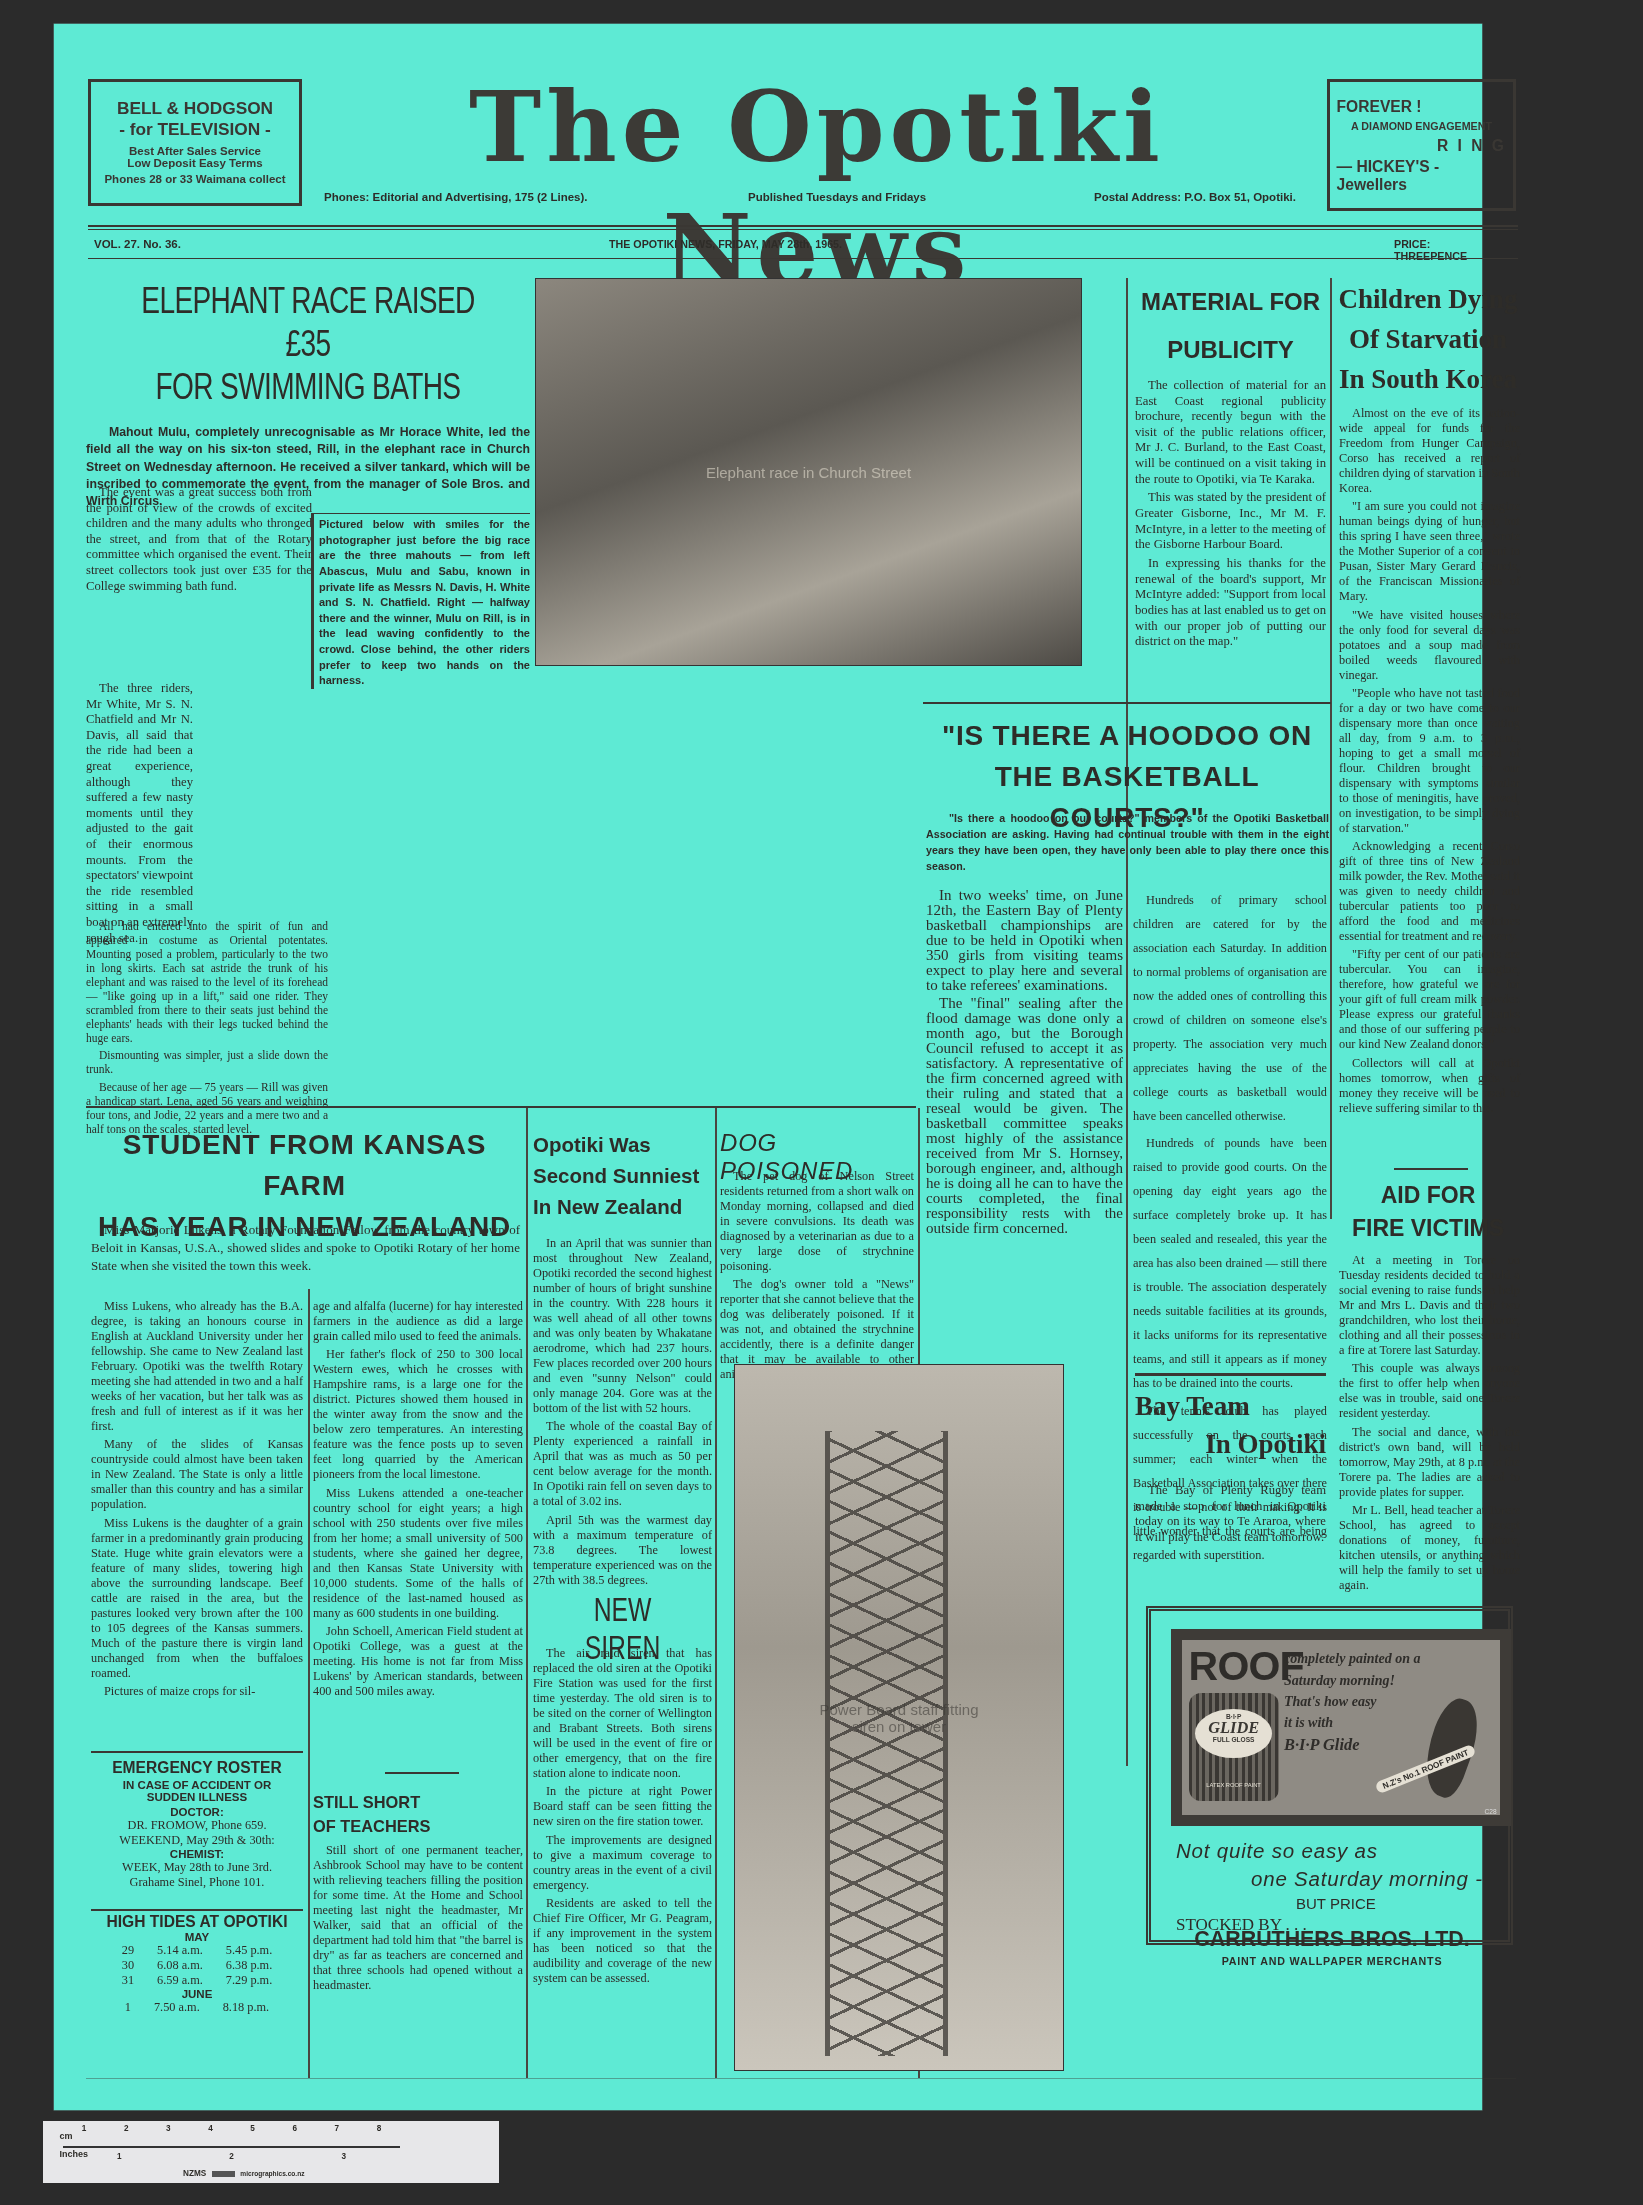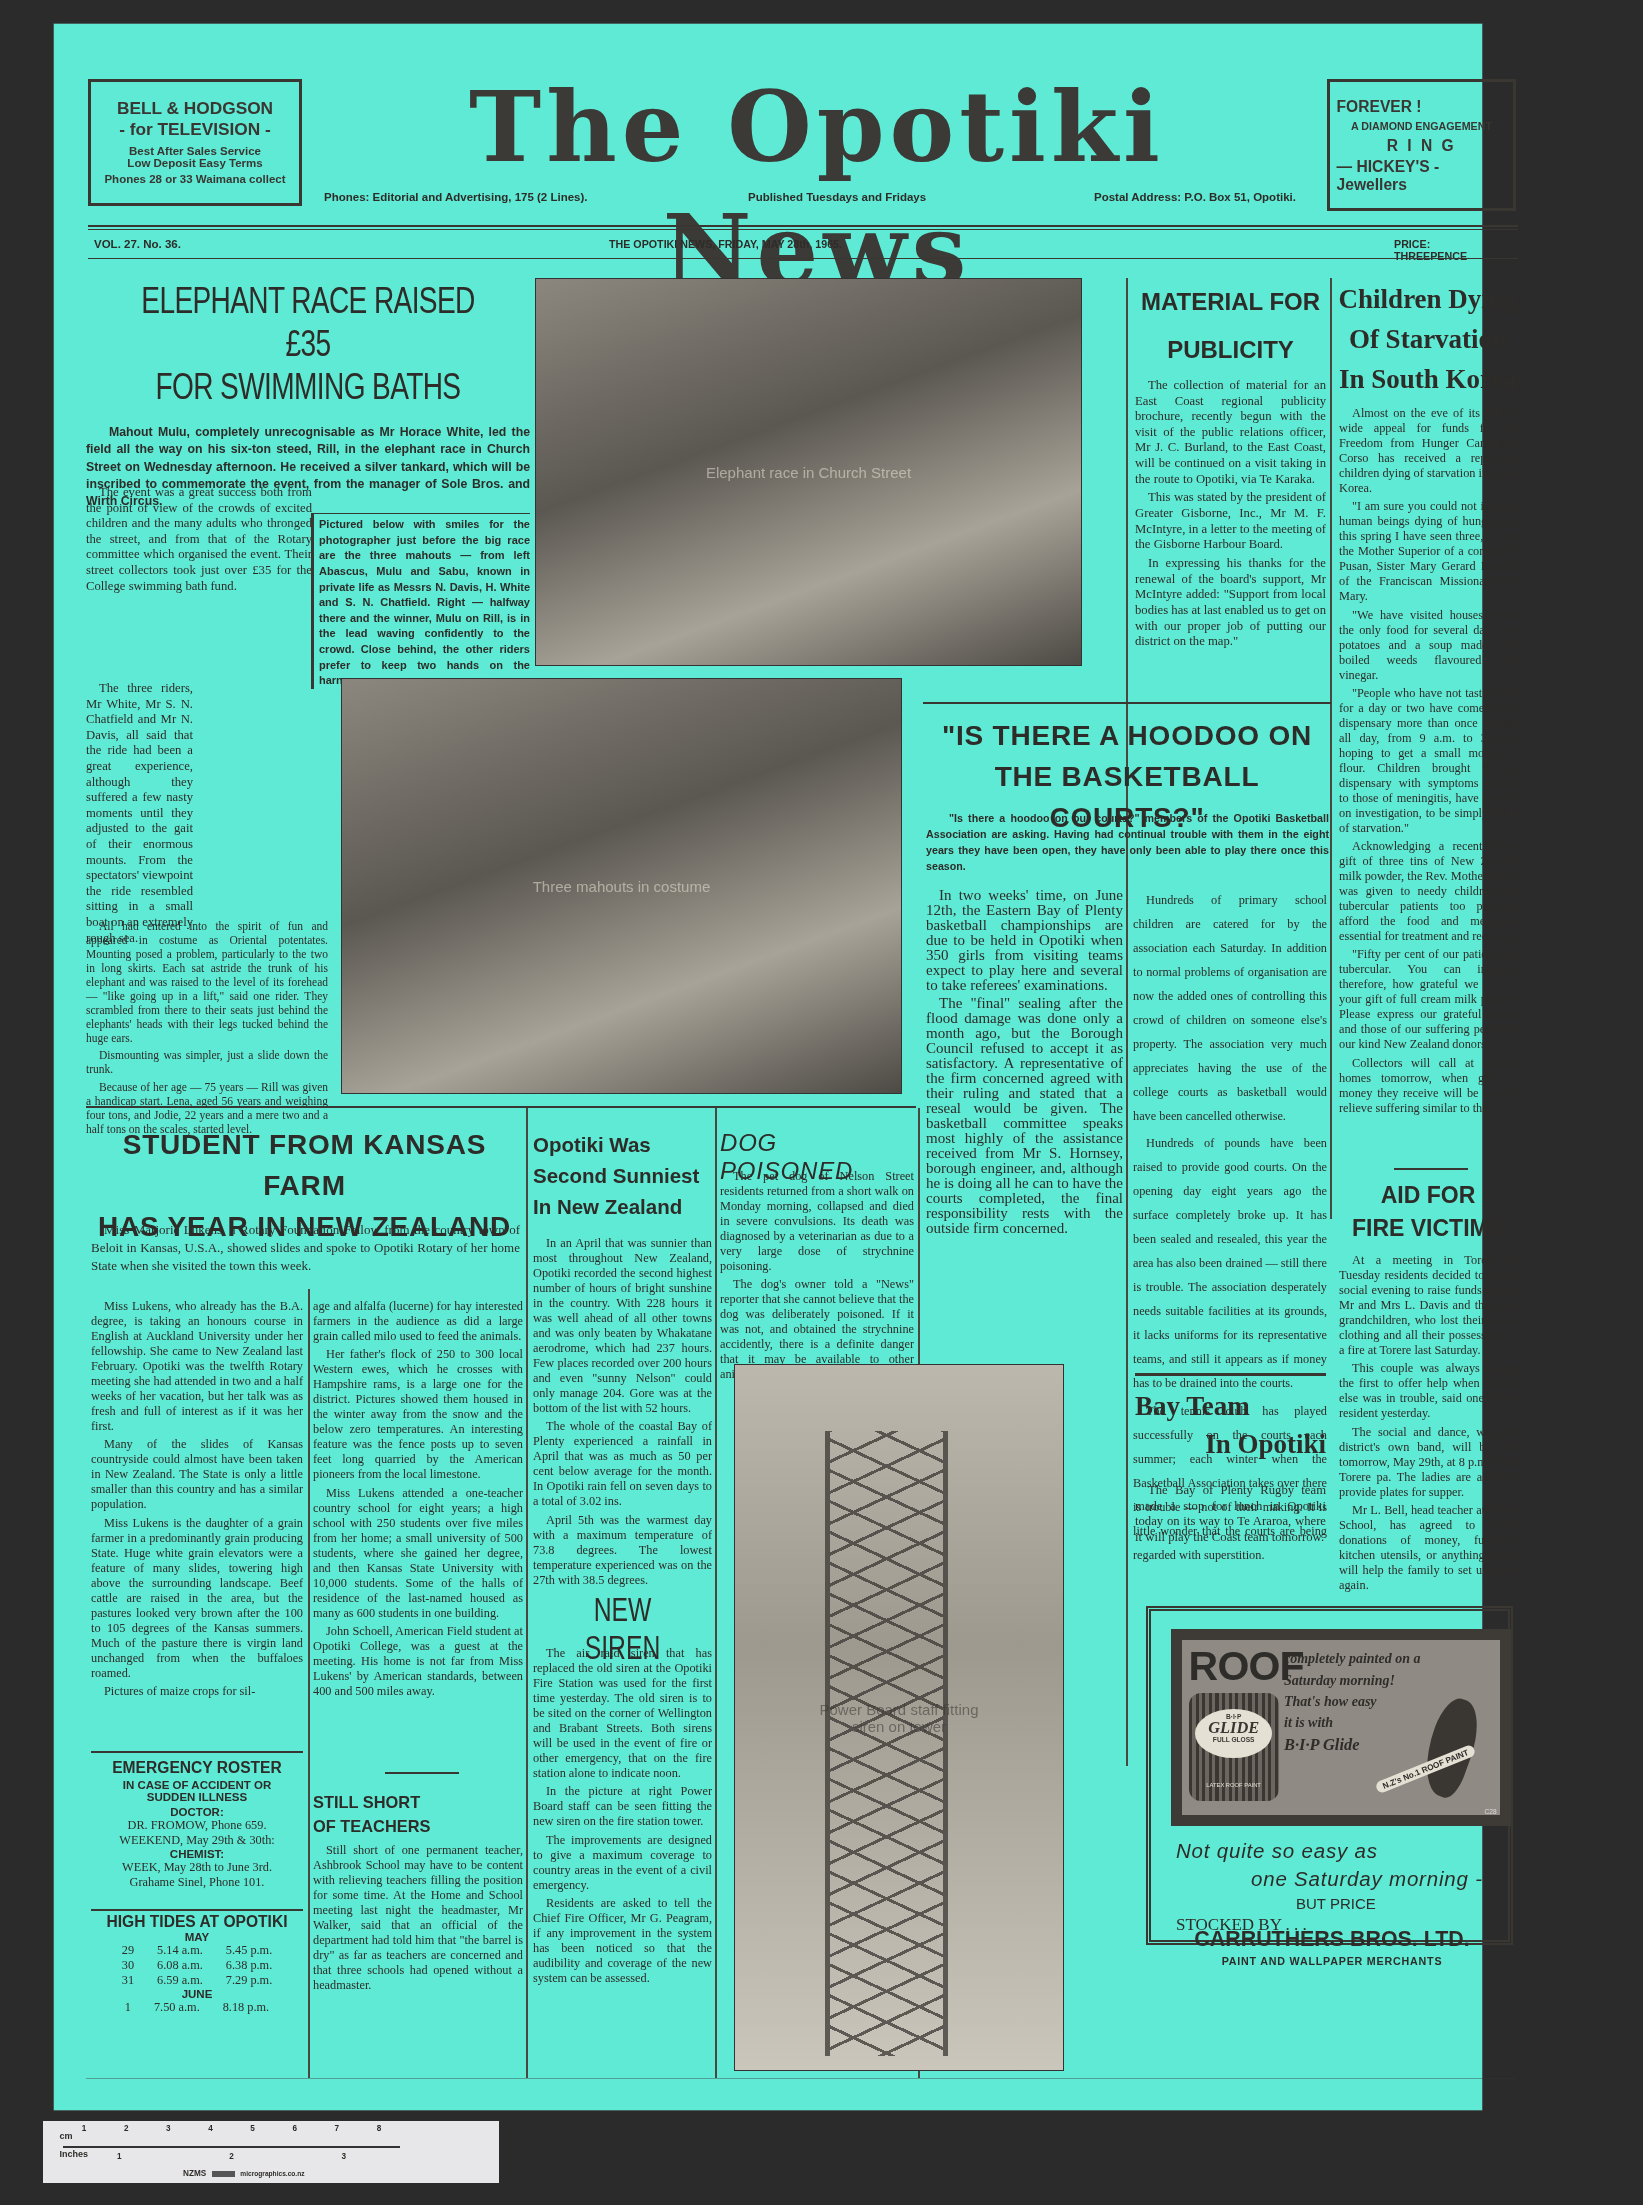--- a/index.html
+++ b/index.html
@@ -38,21 +38,21 @@
 
   <div class="abs center masthead" style="left:271px;top:43px;width:986px;height:123px;line-height:123px">The Opotiki News</div>
 
   <div class="abs sans" style="left:271px;top:168px;font-size:11.5px;font-weight:bold">Phones: Editorial and Advertising, 175 (2 Lines).</div>
   <div class="abs sans" style="left:695px;top:168px;font-size:11.5px;font-weight:bold">Published Tuesdays and Fridays</div>
   <div class="abs sans" style="left:1041px;top:168px;font-size:11.5px;font-weight:bold">Postal Address: P.O. Box 51, Opotiki.</div>
 
   <div class="abs box sans" style="left:1274px;top:56px;width:189px;height:132px;padding:16.4px 6.6px 0 6.6px;font-weight:bold;color:#3a3733">
     <div style="font-size:15.6px">FOREVER !</div>
     <div style="font-size:10.7px;text-align:center;margin-top:3.3px">A DIAMOND ENGAGEMENT</div>
-    <div style="font-size:15.6px;text-align:center;letter-spacing:2.5px;margin-top:5px">R I N G</div>
+    <div style="font-size:15.6px;text-align:right;letter-spacing:2.5px;margin-top:5px">R I N G</div>
     <div style="font-size:15.6px;margin-top:3.3px">— HICKEY'S - Jewellers</div>
   </div>
 
   <div class="rule" style="left:35px;top:202px;width:1430px;height:1.6px"></div>
   <div class="rule" style="left:35px;top:206px;width:1430px;height:0.8px"></div>
 
   <div class="abs sans" style="left:41px;top:215px;font-size:11.5px;font-weight:bold">VOL. 27. No. 36.</div>
   <div class="abs sans" style="left:556px;top:215px;font-size:10.7px;font-weight:bold">THE OPOTIKI NEWS, FRIDAY, MAY 28th, 1965.</div>
   <div class="abs sans" style="left:1341px;top:215px;font-size:10.7px;font-weight:bold">PRICE: THREEPENCE</div>
   <div class="rule" style="left:35px;top:235px;width:1430px;height:0.8px"></div>
@@ -72,23 +72,20 @@
   <div class="abs body" style="left:33px;top:896px;width:242px;font-size:11.5px;line-height:14px">
     <p>All had entered into the spirit of fun and appeared in costume as Oriental potentates. Mounting posed a problem, particularly to the two in long skirts. Each sat astride the trunk of his elephant and was raised to the level of its forehead — "like going up in a lift," said one rider. They scrambled from there to their seats just behind the elephants' heads with their legs tucked behind the huge ears.</p>
     <p>Dismounting was simpler, just a slide down the trunk.</p>
     <p>Because of her age — 75 years — Rill was given a handicap start. Lena, aged 56 years and weighing four tons, and Jodie, 22 years and a mere two and a half tons on the scales, started level.</p>
   </div>
 
   <div class="abs sans" style="left:258px;top:490px;width:219px;font-size:11px;line-height:15.6px;font-weight:bold;border-left:3.3px solid #3a3733;border-top:1.6px solid #3a3733;padding:3.3px 0 0 5px;text-align:justify">Pictured below with smiles for the photographer just before the big race are the three mahouts — from left Abascus, Mulu and Sabu, known in private life as Messrs N. Davis, H. White and S. N. Chatfield. Right — halfway there and the winner, Mulu on Rill, is in the lead waving confidently to the crowd. Close behind, the other riders prefer to keep two hands on the harness.</div>
 
   <div class="photo" style="left:482px;top:255px;width:547px;height:388px">
     <span class="ph">Elephant race in Church Street</span>
-  </div>
-  <div class="photo" style="left:288px;top:655px;width:561px;height:416px">
-    <span class="ph">Three mahouts in costume</span>
   </div>
 
   <div class="vrule" style="left:1073px;top:255px;height:1488px"></div>
   <div class="vrule" style="left:1277px;top:255px;height:941px"></div>
 
   <div class="abs center sans" style="left:1082px;top:255px;width:191px;font-weight:bold;font-size:24px;line-height:48px">
     <div>MATERIAL FOR</div>
     <div>PUBLICITY</div>
   </div>
   <div class="abs body" style="left:1082px;top:355px;width:191px">

